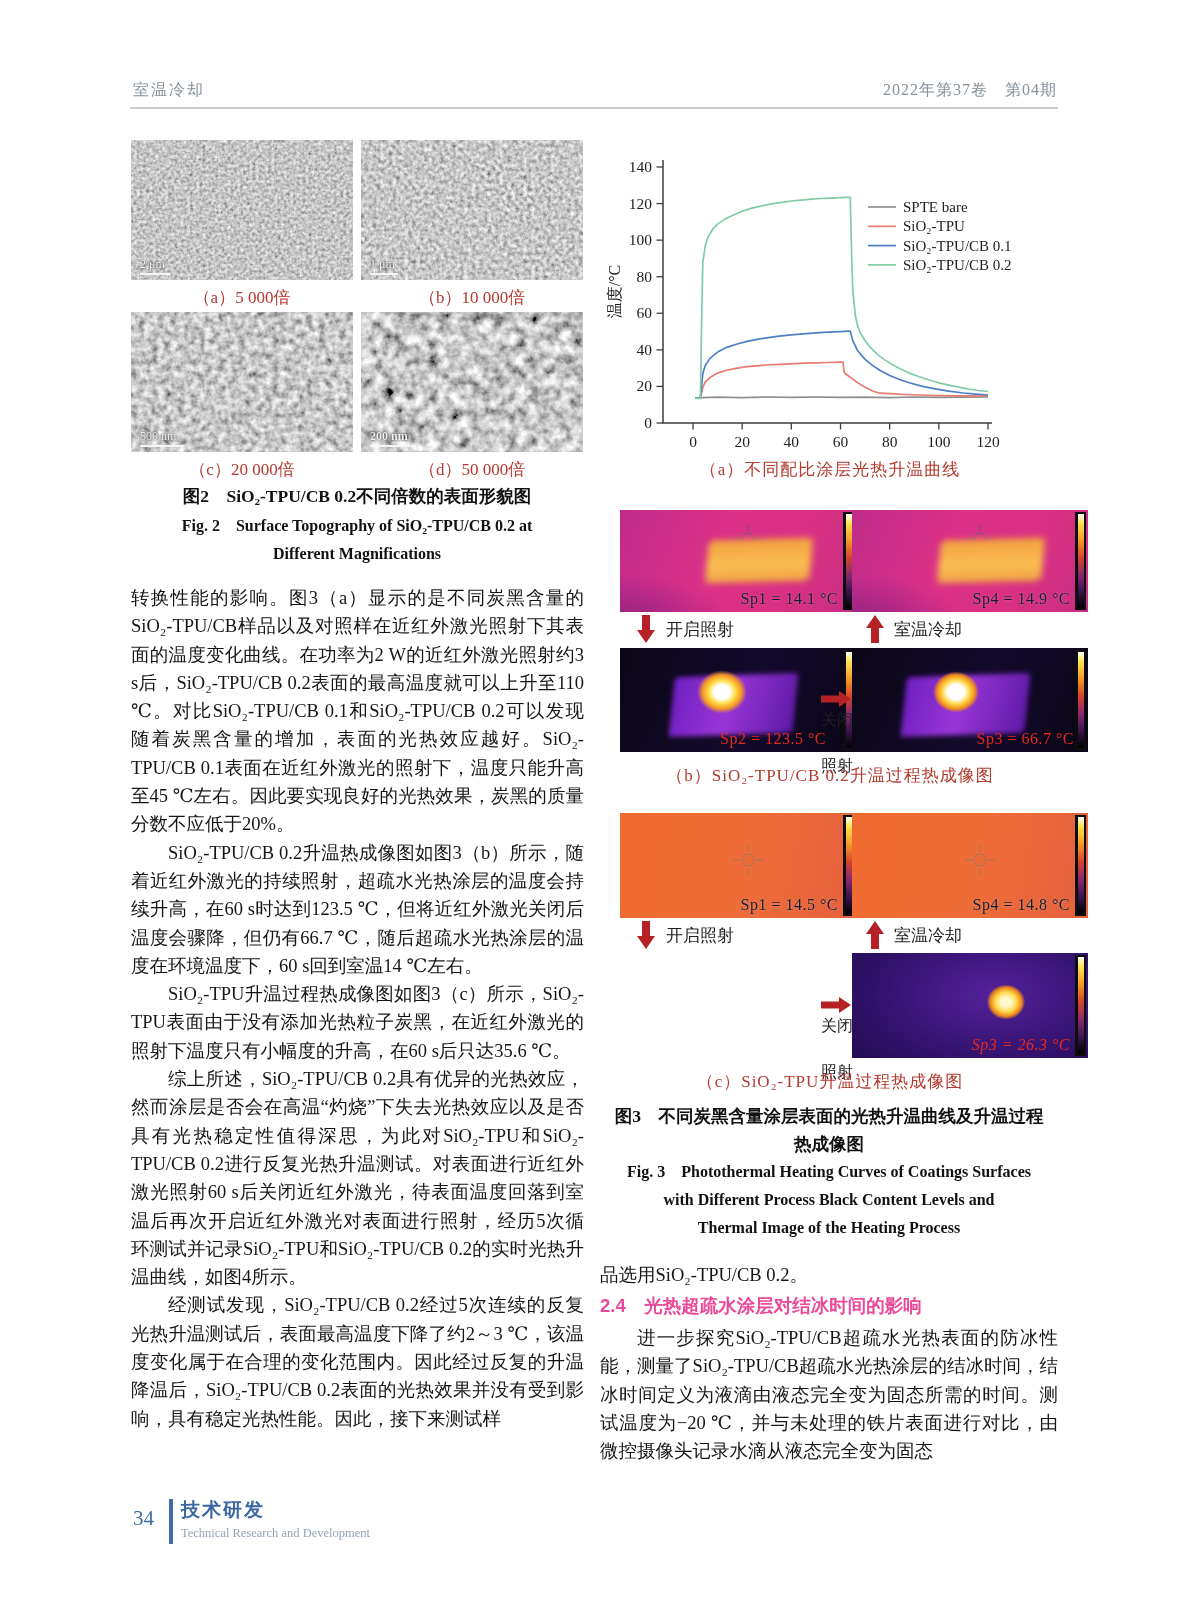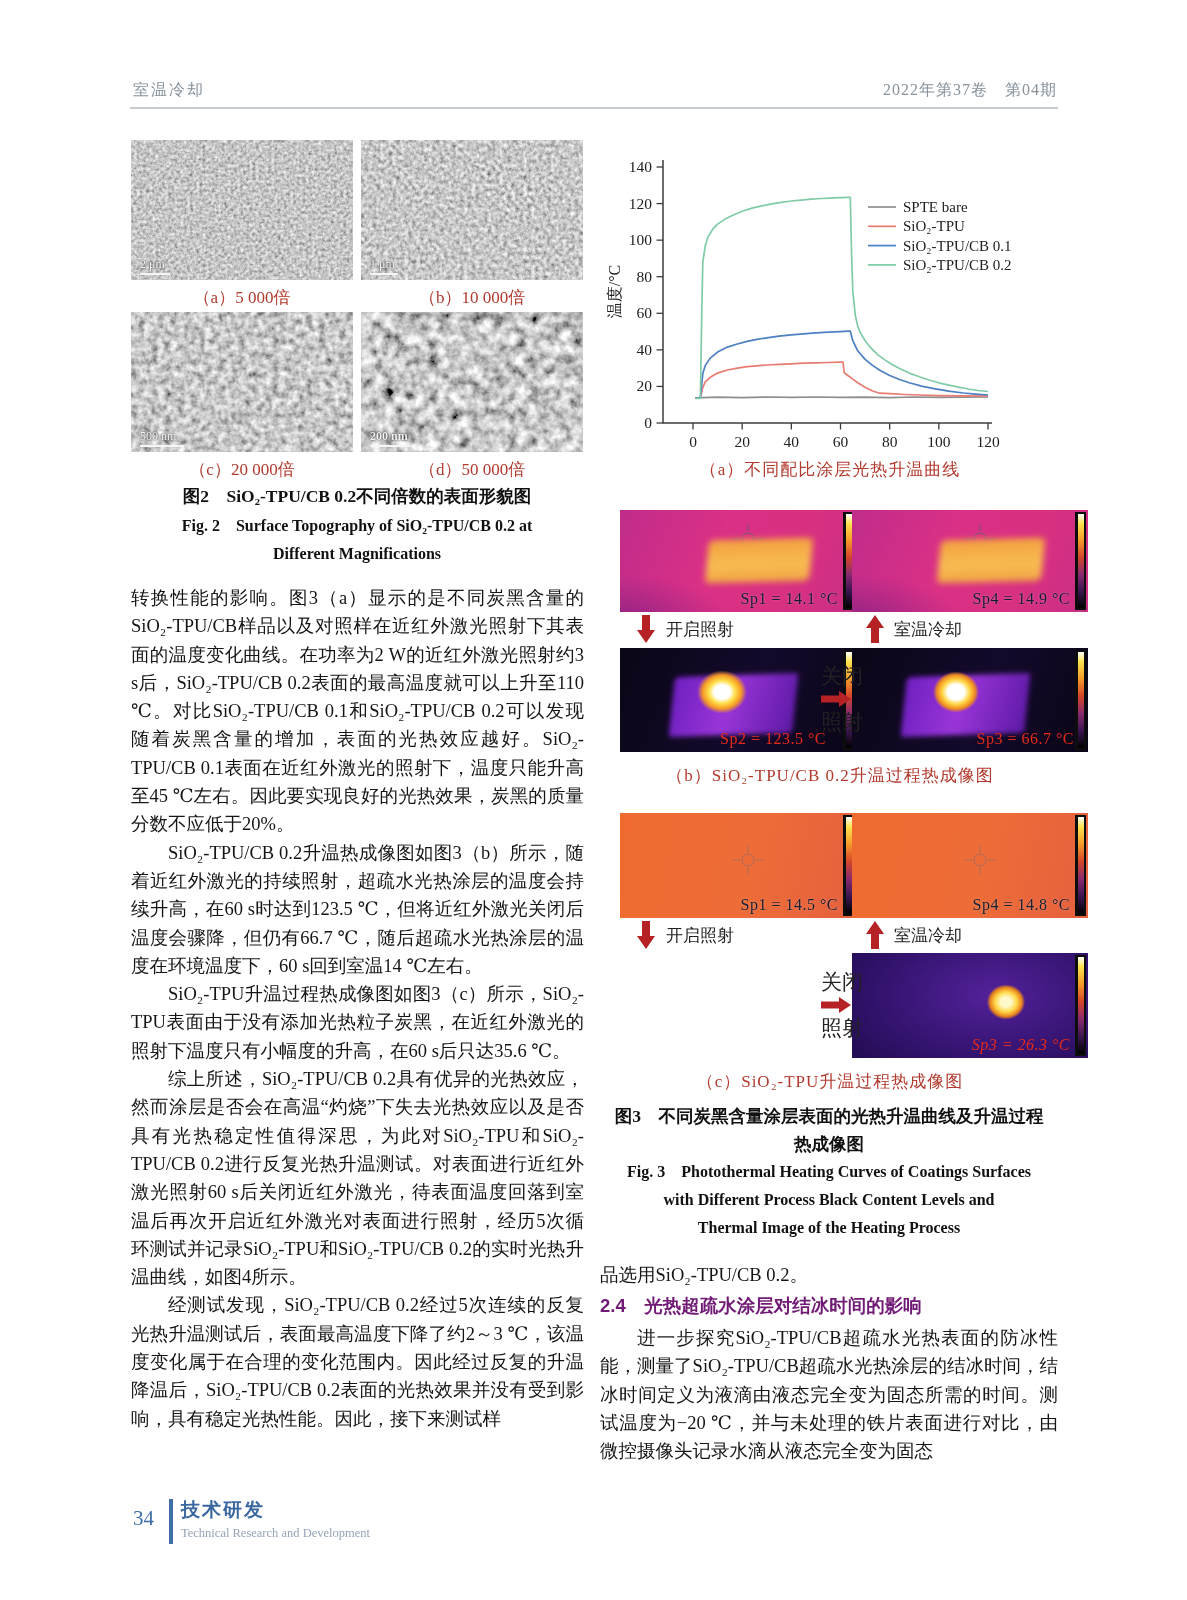--- a/index.html
+++ b/index.html
@@ -19,21 +19,21 @@
   .scalebar .bar{height:2.5px;background:#f5f5f5;margin-top:3px;}
 
   .figcap-cn{font-weight:bold;font-size:17.5px;text-align:center;color:#111;}
   .figcap-en{font-weight:bold;font-size:16px;text-align:center;color:#111;line-height:28px;}
 
   
   .bodytext{font-size:18.5px;line-height:28.3px;text-align:justify;color:#151515;}
   .bodytext p{margin:0;}
   .bodytext p.ind{text-indent:2em;}
   .sec-head{font-family:"Liberation Sans","DejaVu Sans",sans-serif;font-weight:bold;
-            font-size:18.5px;color:#701a75;}
+            font-size:18.5px;color:#ec4899;}
 
   .red-cap{color:#b23a2e;font-size:17px;text-align:center;letter-spacing:1px;}
 
   
   .thermal{position:absolute;width:236px;overflow:hidden;}
   .thermal-pink{background:
       radial-gradient(120% 130% at 0% 115%, rgba(120,30,130,.75) 0%, rgba(120,30,130,0) 40%),
       linear-gradient(112deg,#c02c8a 0%,#da3086 40%,#d93082 70%,#c92e84 100%);}
   .thermal-orange{background:linear-gradient(100deg,#ef6b30 0%,#ee6c38 55%,#e5603e 100%);}
   .thermal-dark{background:linear-gradient(110deg,#0a0616 0%,#130a2c 55%,#0a0516 100%);}
@@ -55,21 +55,21 @@
   .cbar{position:absolute;top:2px;bottom:2px;right:2px;width:11px;background:#0d0d0d;}
   .cbar .grad{position:absolute;top:2px;bottom:2px;left:2.5px;width:6px;
       background:linear-gradient(to bottom,#ffffff 0%,#ffe34e 10%,#f59a2a 28%,#d4452a 46%,#8a2a6e 64%,#3a1550 82%,#000 100%);}
   .sp-label{position:absolute;bottom:4px;font-size:16px;letter-spacing:.5px;}
   .sp-dark{color:#141d30;text-shadow:0 0 2px rgba(255,255,255,.35);}
   .sp-red{color:#e52a1a;}
   .cross{position:absolute;width:30px;height:30px;}
   .cross svg{display:block;}
 
   .arrow-label{font-size:17px;color:#222;text-align:center;}
-  .rot-label{font-size:21px;color:#222;}
+  .rot-label{font-size:16px;color:#222;margin-top:48px;}
 
   
   .foot-num{font-size:21px;color:#3f6ea6;}
   .foot-bar{width:3.5px;background:#3f6ea6;}
   .foot-cn{font-family:"Liberation Sans","DejaVu Sans",sans-serif;font-weight:bold;
            font-size:19px;color:#3a679f;letter-spacing:2px;}
   .foot-en{font-size:12.5px;color:#93a4b6;}
 </style>
 </head>
 <body>

